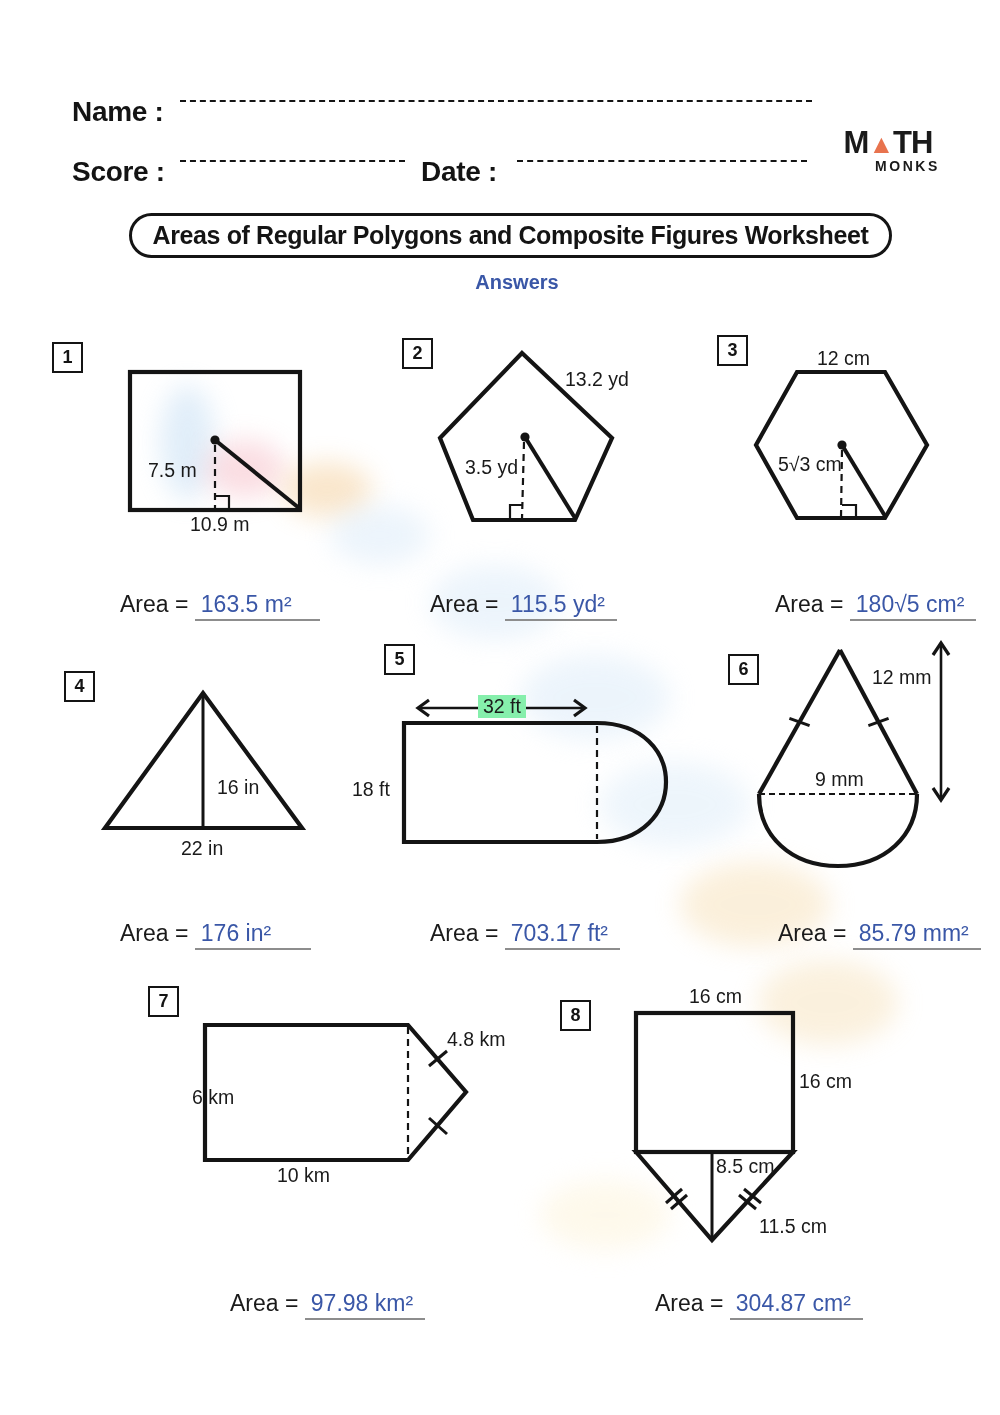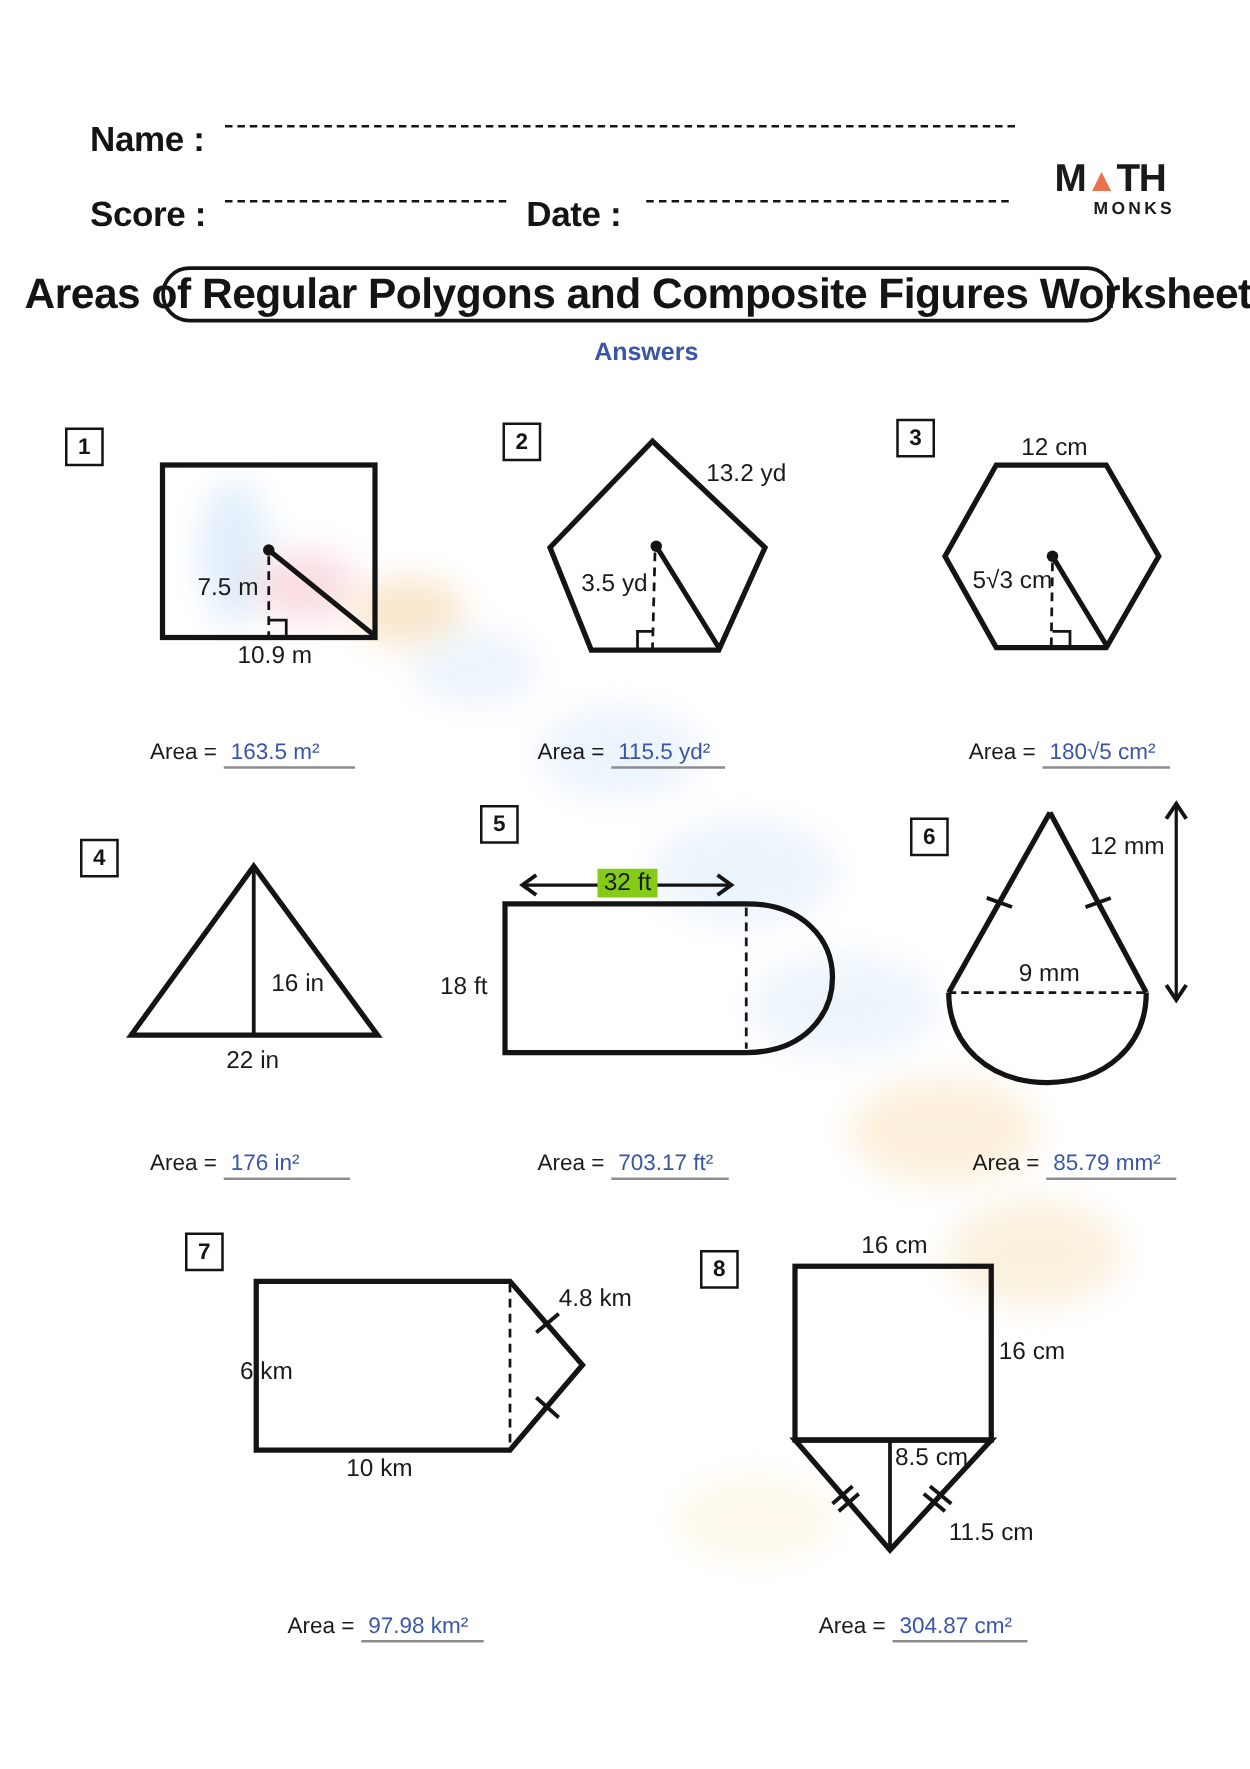--- a/index.html
+++ b/index.html
@@ -8,30 +8,30 @@
   
   .blob{position:absolute;border-radius:50%;filter:blur(13px);opacity:.45;pointer-events:none;}
   
   .hlabel{position:absolute;font-size:28px;font-weight:700;letter-spacing:-.3px;color:#141414;white-space:nowrap;}
   .dashline{position:absolute;border-bottom:2.6px dashed #141414;height:0;}
   .logo{position:absolute;left:836px;top:127px;width:104px;text-align:center;line-height:1;}
   .logo .row1{font-size:31px;font-weight:700;letter-spacing:-1px;color:#1a1a1a;white-space:nowrap;}
   .logo .row2{font-size:14px;font-weight:700;letter-spacing:2.6px;color:#1a1a1a;text-align:right;margin-top:1px;}
   .title-pill{position:absolute;left:129px;top:213px;width:763px;height:45px;box-sizing:border-box;
       border:3.5px solid #141414;border-radius:26px;display:flex;align-items:center;justify-content:center;
-      font-size:34px;font-weight:700;letter-spacing:-.4px;white-space:nowrap;}
+      font-size:25px;font-weight:700;letter-spacing:-.4px;white-space:nowrap;}
   .answers{position:absolute;left:0;top:271px;width:1034px;text-align:center;
       font-size:20px;font-weight:700;}
   
   .numbox{position:absolute;width:27px;height:27px;border:2.6px solid #141414;box-sizing:content-box;
       display:flex;align-items:center;justify-content:center;font-size:18px;font-weight:700;background:#fff0;}
   .fig{position:absolute;}
   .dim{position:absolute;font-size:19.5px;font-weight:400;color:#1a1a1a;white-space:nowrap;}
-  .dim.bg{background:#84cc16;padding:0 5px;}
-  .area-line{position:absolute;font-size:18px;white-space:nowrap;}
+  .dim.bg{background:#86efac;padding:0 5px;}
+  .area-line{position:absolute;font-size:23px;white-space:nowrap;}
   .area-eq{color:#1a1a1a;}
   .area-ans{border-bottom:2px solid #8d8d8d;padding:0 12px 2px 6px;font-weight:400;}
 </style>
 </head>
 <body>
 
 <div class="page">
 
   <div>
     <div class="blob" style="left:160px;top:385px;width:55px;height:115px;background:#bcd9f2;"></div>
@@ -63,21 +63,21 @@
   <div class="answers" style="color:#3a57a7;">Answers</div>
 
   <div class="numbox" style="left:52px;top:342px;">1</div>
   <svg class="fig" style="left:126px;top:366px;" width="185" height="152" viewBox="0 0 185 152">
     <rect x="4" y="6" width="170" height="138" fill="none" stroke="#141414" stroke-width="4.2"></rect>
     <circle cx="89" cy="74" r="4.6" fill="#141414"></circle>
     <line x1="89" y1="79" x2="89" y2="142" stroke="#141414" stroke-width="2.2" stroke-dasharray="7,5"></line>
     <path d="M89,130 H103 V144" fill="none" stroke="#141414" stroke-width="2.2"></path>
     <line x1="89" y1="74" x2="173" y2="142" stroke="#141414" stroke-width="4"></line>
   </svg>
-  <span class="dim" style="left:158px;top:459px;text-align:center;">7.5 m</span>
+  <span class="dim" style="left:148px;top:459px;text-align:center;">7.5 m</span>
   <span class="dim" style="left:190px;top:513px;">10.9 m</span>
   <div class="area-line" style="left:120px;top:591px;">
     <span class="area-eq">Area =</span>
     <span class="area-ans" style="color:#3a57a7;padding-right:28px;">163.5 m²</span>
   </div>
 
   <div class="numbox" style="left:402px;top:338px;">2</div>
   <svg class="fig" style="left:428px;top:346px;" width="205" height="182" viewBox="0 0 205 182">
     <polygon points="94,7 184,92 147,174 45,174 12,92" fill="none" stroke="#141414" stroke-width="4.2"></polygon>
     <circle cx="97" cy="91" r="4.6" fill="#141414"></circle>

